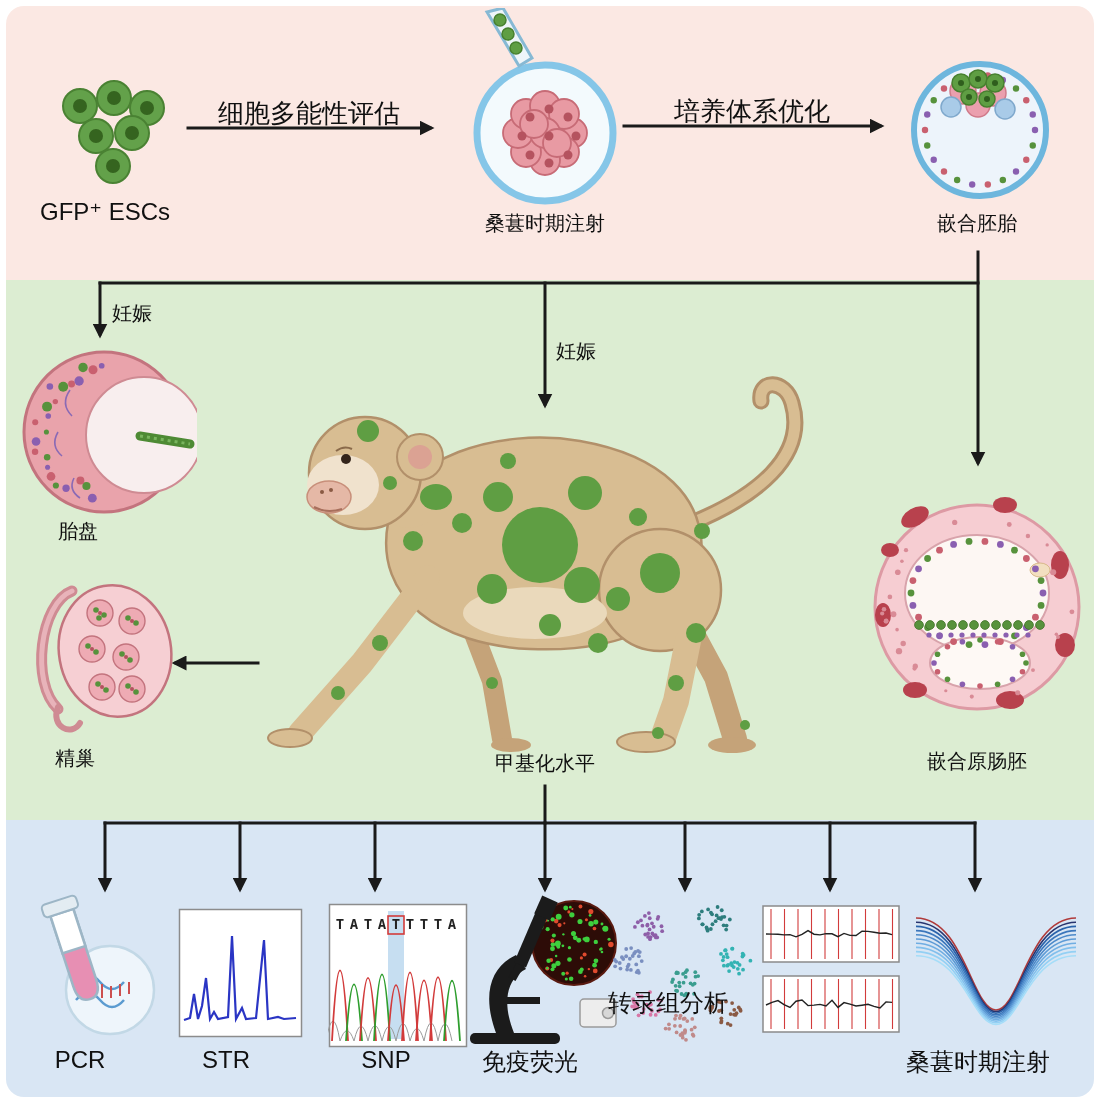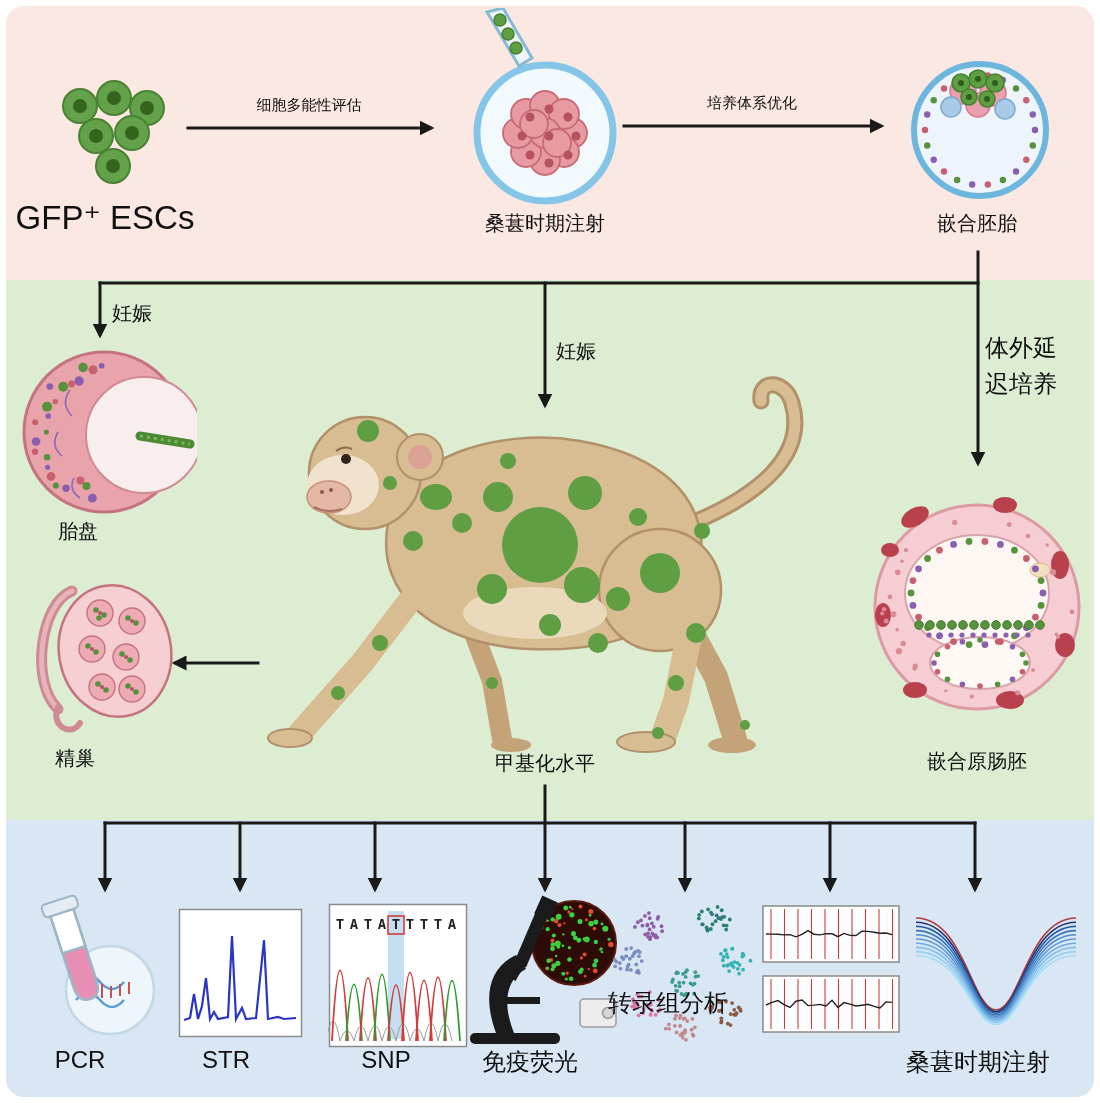--- a/index.html
+++ b/index.html
@@ -8,22 +8,22 @@
   #canvas{position:relative;width:1100px;height:1103px;background:#fff;overflow:hidden}
   #bands{position:absolute;left:6px;top:6px;width:1088px;height:1091px;border-radius:18px;overflow:hidden}
   .band{position:absolute;left:0;width:100%}
   #band-top{top:0;height:274px}
   #band-mid{top:274px;height:540px}
   #band-bot{top:814px;height:277px}
   #arrows{position:absolute;left:0;top:0;z-index:2;pointer-events:none}
   .illus{position:absolute;z-index:3}
   .lbl{position:absolute;z-index:5;font-size:20px;transform:translateX(-50%);white-space:nowrap}
   .lbl.plain{transform:none}
-  .lbl.big{font-size:33px}
-  .lbl.arrowlbl{font-size:15px}
+  .lbl.big{font-size:24px}
+  .lbl.arrowlbl{font-size:26px}
   .blbl{font-size:24px}
   #invitro-label{position:absolute;z-index:5;font-size:24px;width:84px;line-height:1.5;white-space:normal}
 </style>
 </head>
 <body>
 
 <div id="canvas">
   <div id="bands">
     <div class="band" id="band-top" style="background: rgb(251, 232, 227);"></div>
     <div class="band" id="band-mid" style="background: rgb(220, 237, 210);"></div>
@@ -838,21 +838,20 @@
   </div>
 
   <div class="lbl big" style="left:105px;top:198px">GFP⁺ ESCs</div>
   <div class="lbl arrowlbl" style="left:309px;top:96px">细胞多能性评估</div>
   <div class="lbl" style="left:545px;top:210px">桑葚时期注射</div>
   <div class="lbl arrowlbl" style="left:752px;top:94px">培养体系优化</div>
   <div class="lbl" style="left:977px;top:210px">嵌合胚胎</div>
 
   <div class="lbl plain" style="left:112px;top:300px">妊娠</div>
   <div class="lbl plain" style="left:556px;top:338px">妊娠</div>
-  <div id="invitro-label" style="left:985px;top:330px">体外延迟培养</div>
   <div class="lbl" style="left:78px;top:518px">胎盘</div>
   <div class="lbl" style="left:75px;top:745px">精巢</div>
   <div class="lbl" style="left:545px;top:750px">甲基化水平</div>
   <div class="lbl" style="left:977px;top:748px">嵌合原肠胚</div>
 
   <div class="lbl blbl" style="left:80px;top:1046px">PCR</div>
   <div class="lbl blbl" style="left:226px;top:1046px">STR</div>
   <div class="lbl blbl" style="left:386px;top:1046px">SNP</div>
   <div class="lbl blbl" style="left:530px;top:1046px">免疫荧光</div>
   <div class="lbl blbl" style="left:668px;top:987px">转录组分析</div>

